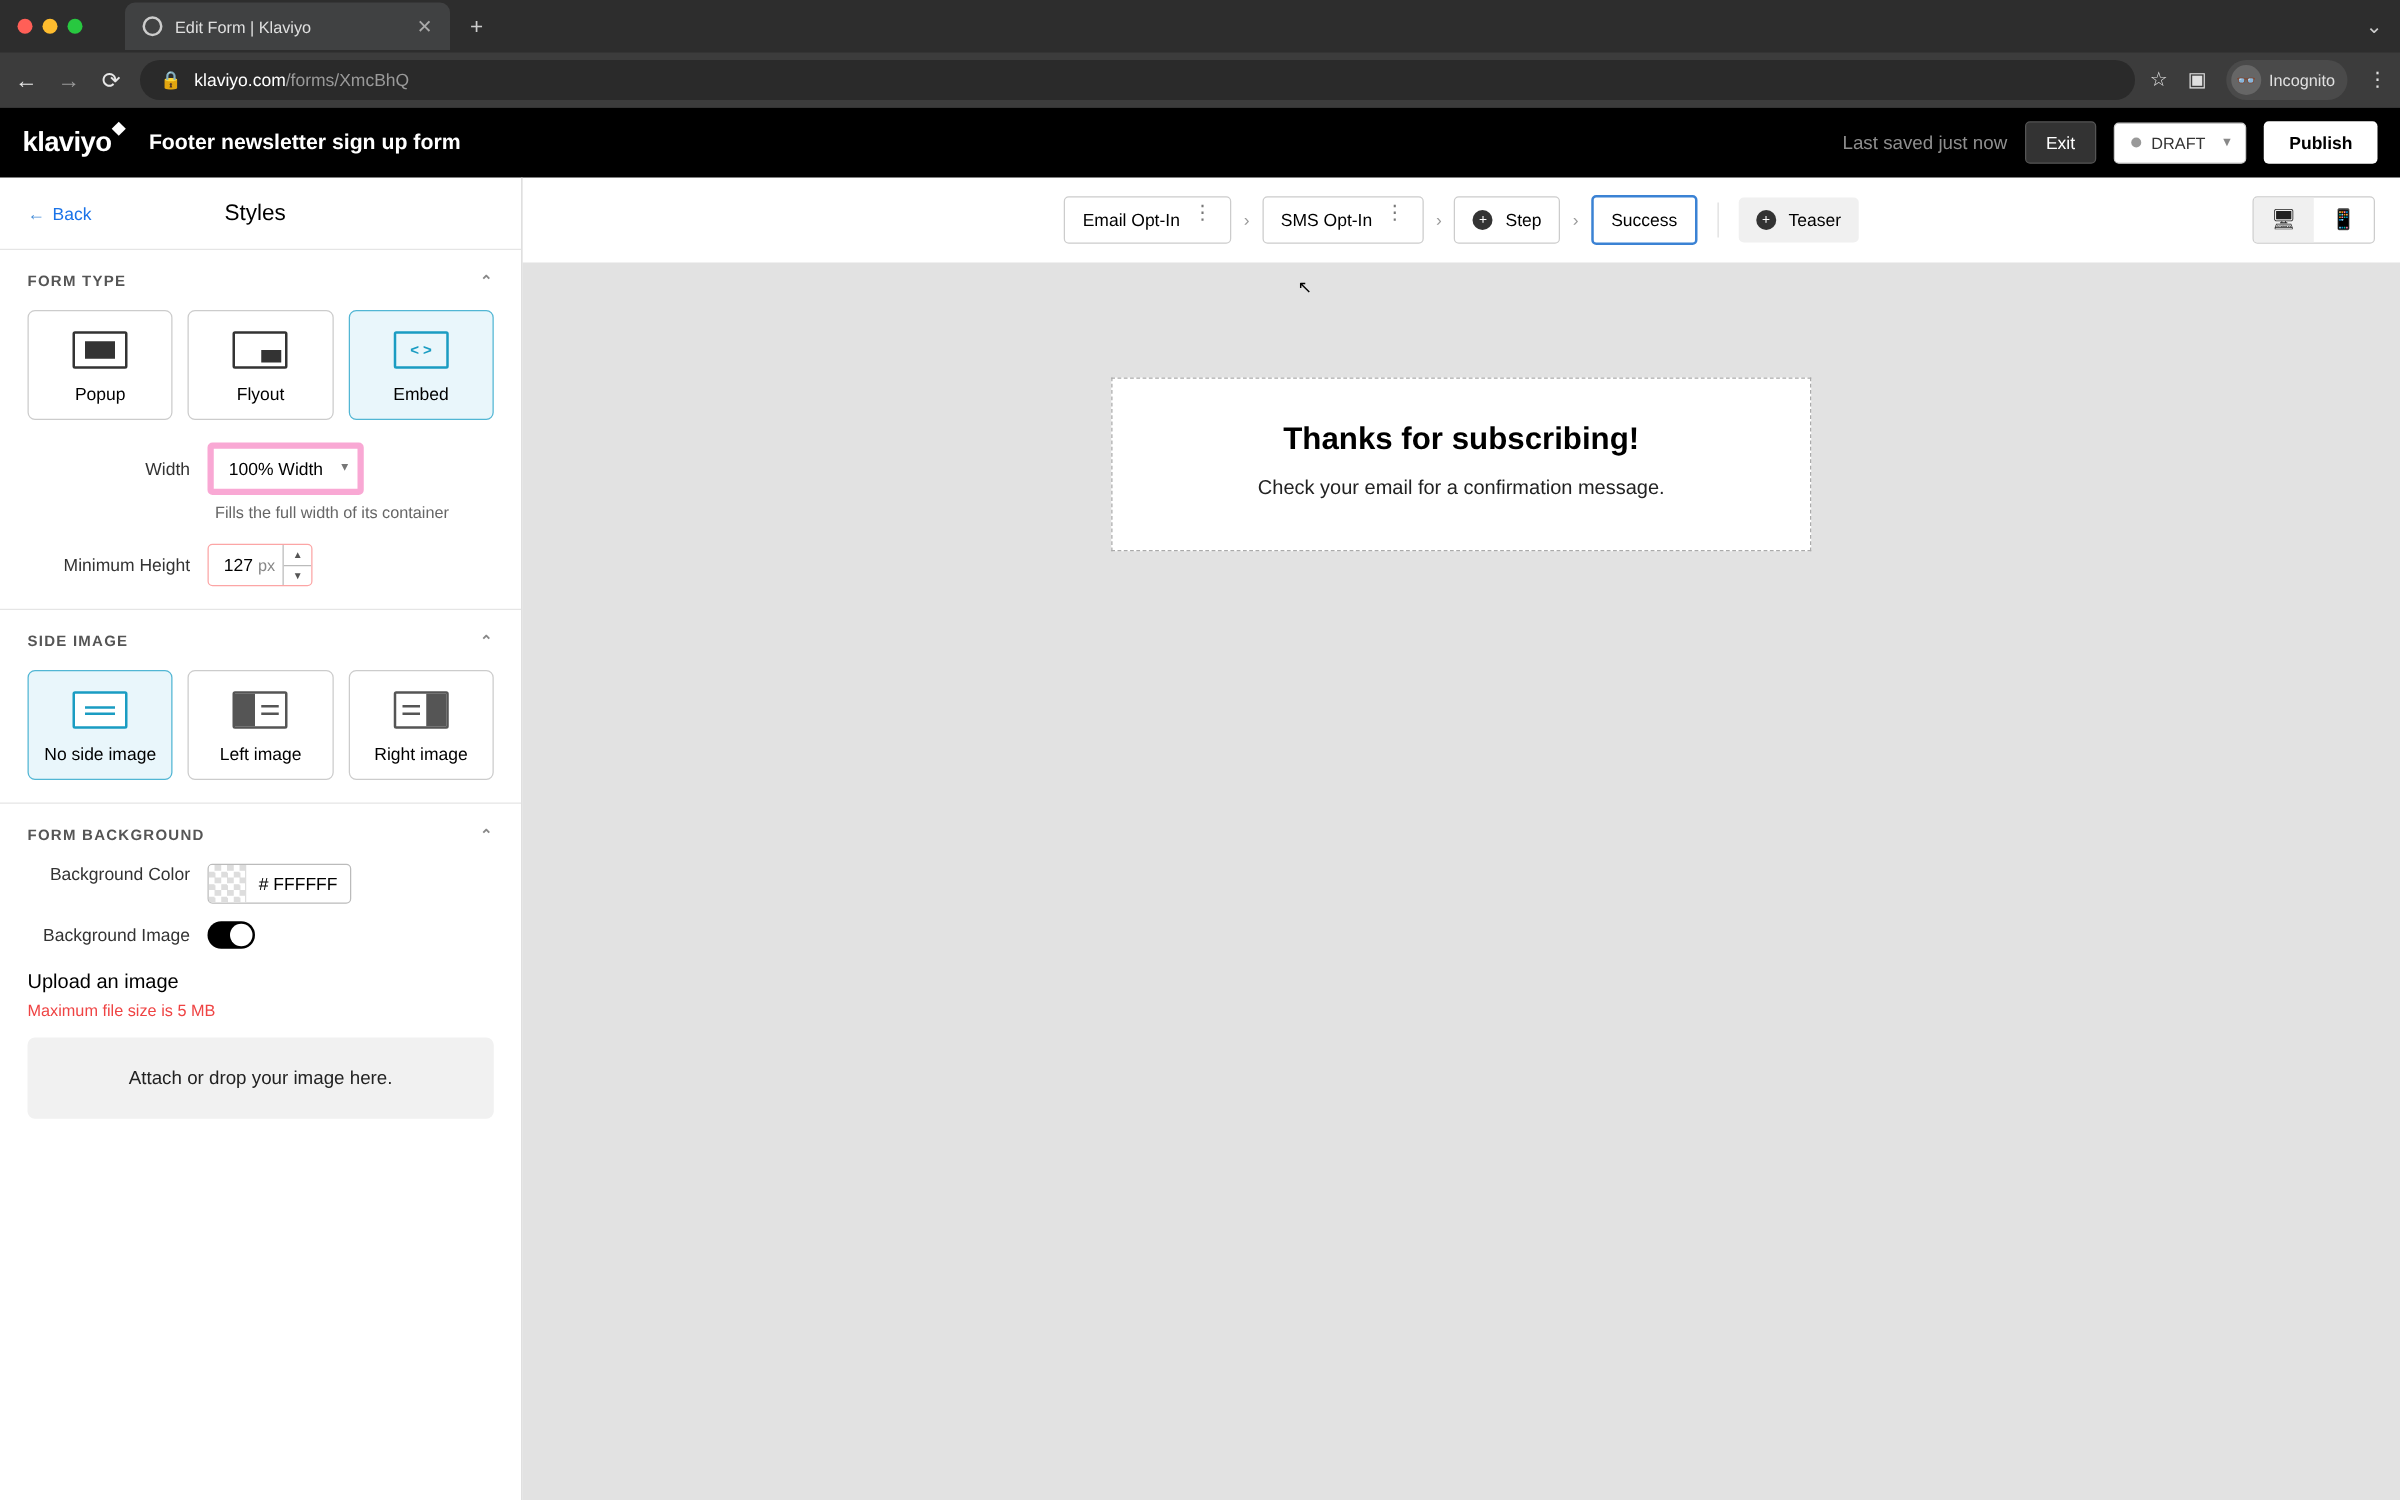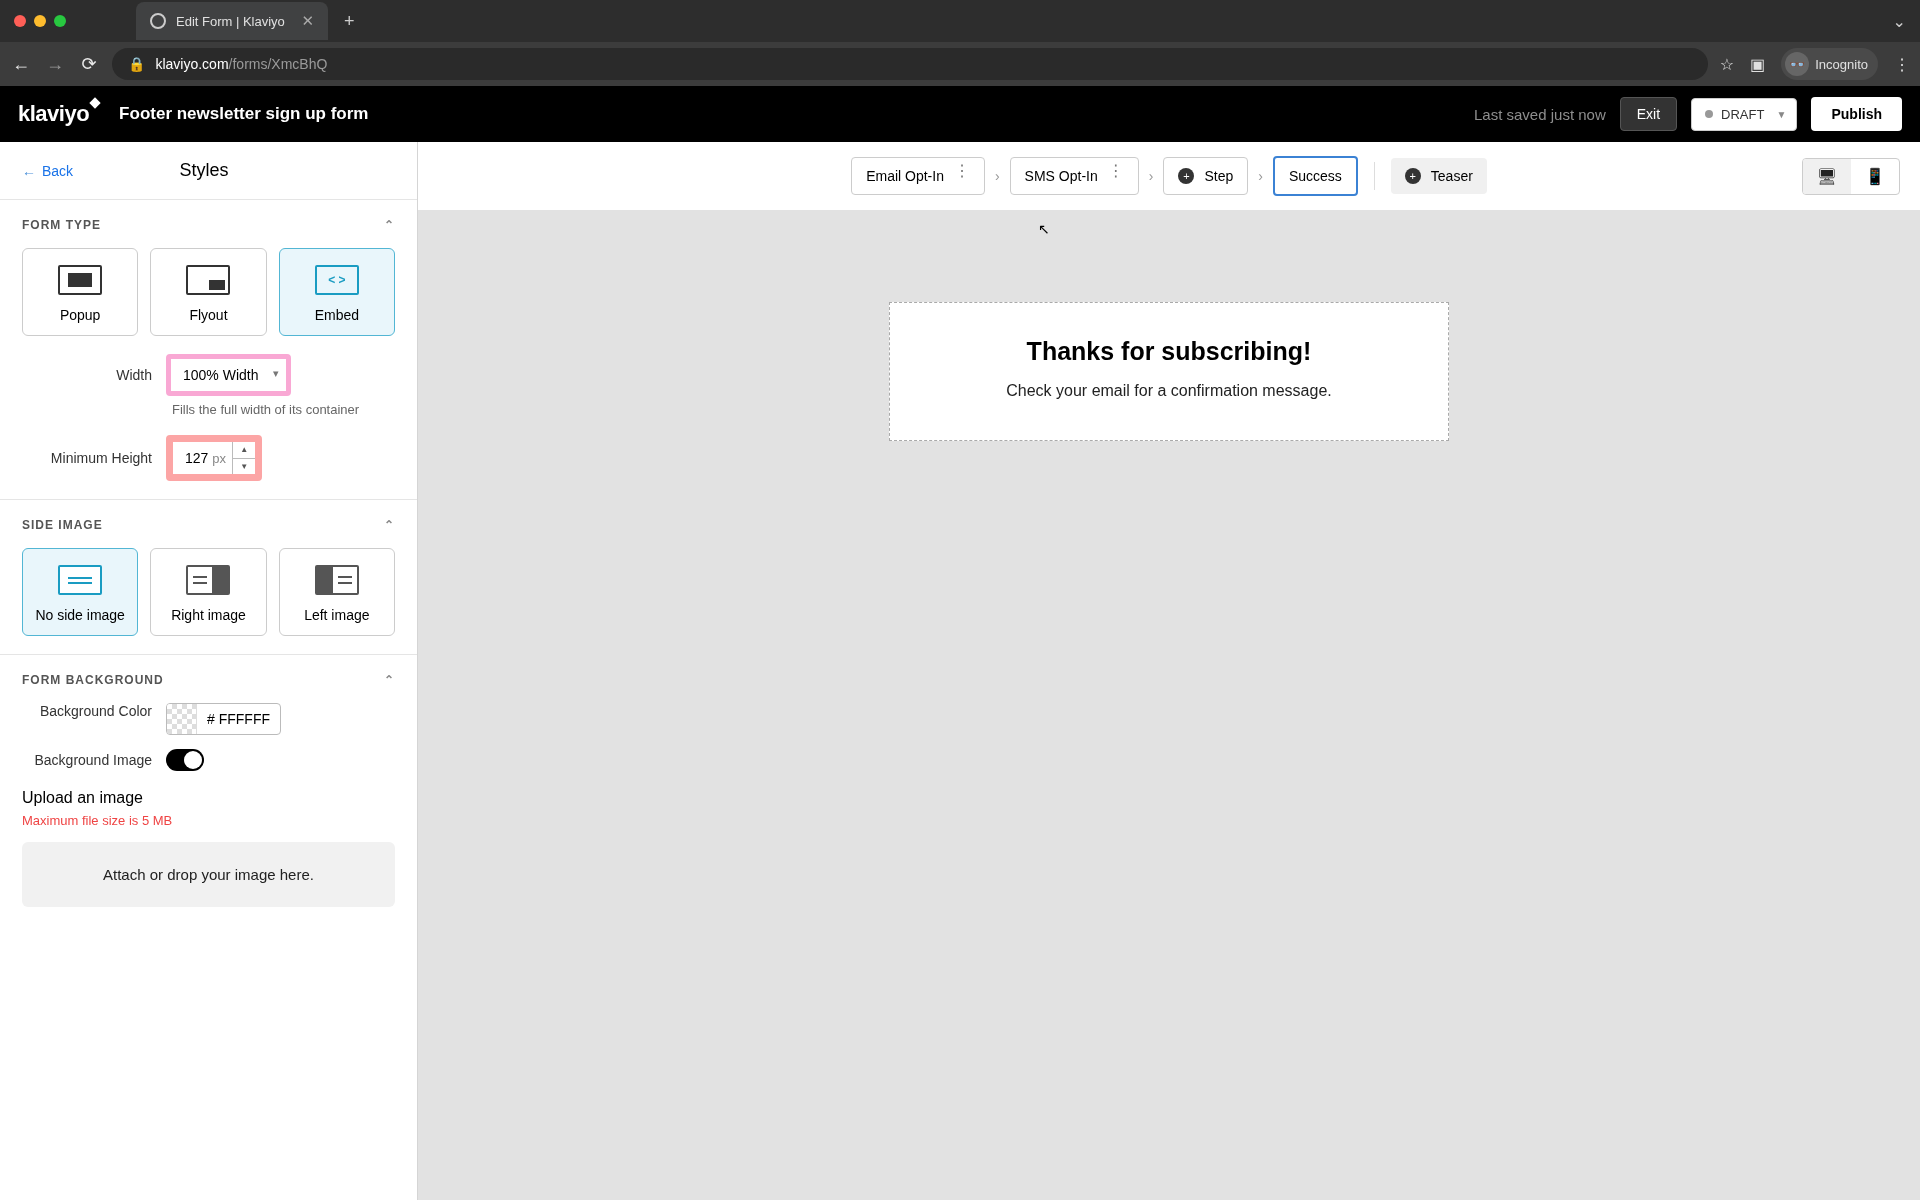--- a/index.html
+++ b/index.html
@@ -8,21 +8,21 @@
 
 
 .browser-chrome { background: #2d2d2d; }
 .mac-titlebar { display: flex; align-items: center; height: 42px; }
 .traffic-lights { display: flex; gap: 8px; padding: 0 14px; }
 .tl { width: 12px; height: 12px; border-radius: 50%; }
 .tl.red { background: #ff5f57; }
 .tl.yellow { background: #febc2e; }
 .tl.green { background: #28c840; }
 .tab-strip { display: flex; align-items: center; gap: 8px; padding-left: 20px; }
-.browser-tab { background: #404142; color: #e0e0e0; border-radius: 8px 8px 0 0; padding: 10px 14px; display: flex; align-items: center; gap: 10px; font-size: 13px; width: 192px; margin-left: 36px; }
+.browser-tab { background: #404142; color: #e0e0e0; border-radius: 8px 8px 0 0; padding: 10px 14px; display: flex; align-items: center; gap: 10px; font-size: 13px; width: 260px; }
 .tab-favicon { width: 16px; height: 16px; border-radius: 50%; border: 2px solid #ccc; }
 .tab-close { margin-left: auto; color: #aaa; font-size: 15px; }
 .tab-chevron { margin-left: auto; margin-right: 14px; color: #ccc; }
 .new-tab { color: #ccc; font-size: 18px; padding: 4px 8px; }
 
 .url-bar-row { display: flex; align-items: center; height: 44px; background: #3c3c3c; padding: 0 10px; gap: 12px; }
 .nav-icon { color: #9a9a9a; width: 22px; text-align: center; font-size: 18px; }
 .nav-icon.active { color: #e8e8e8; }
 .url-bar { flex: 1; background: #2a2a2a; border-radius: 20px; padding: 8px 16px; display: flex; align-items: center; gap: 10px; color: #e0e0e0; font-size: 14px; }
 .url-host { color: #fff; }
@@ -78,21 +78,21 @@
 .side-icon.left::before { content: ""; position: absolute; left: 0; top: 0; bottom: 0; width: 16px; background: #555; }
 .side-icon.left::after { content: ""; position: absolute; right: 5px; top: 9px; width: 14px; height: 2px; background: #555; box-shadow: 0 6px 0 #555; }
 .side-icon.right::before { content: ""; position: absolute; right: 0; top: 0; bottom: 0; width: 16px; background: #555; }
 .side-icon.right::after { content: ""; position: absolute; left: 5px; top: 9px; width: 14px; height: 2px; background: #555; box-shadow: 0 6px 0 #555; }
 
 .field-row { display: flex; align-items: center; gap: 14px; margin-top: 18px; }
 .field-row .label { width: 130px; text-align: right; font-size: 14px; color: #333; }
 .select-box { border: 5px solid #f9a8d4; border-radius: 4px; padding: 8px 28px 8px 12px; font-size: 14px; position: relative; min-width: 100px; }
 .select-box::after { content: "▾"; position: absolute; right: 8px; top: 8px; color: #777; font-size: 11px; }
 .hint { margin-left: 150px; margin-top: 6px; font-size: 13px; color: #666; }
-.num-input-wrap { display: flex; border: 7px solid #fca5a5; border-radius: 4px; overflow: hidden; }
+.num-input-wrap { display: flex; border: 1px solid #fca5a5; border-radius: 4px; overflow: hidden; }
 .num-input { padding: 8px 6px 8px 12px; font-size: 14px; display: flex; align-items: baseline; gap: 4px; }
 .num-unit { color: #888; font-size: 13px; }
 .spinners { display: flex; flex-direction: column; border-left: 1px solid #bbb; }
 .sp { width: 22px; flex: 1; display: flex; align-items: center; justify-content: center; font-size: 8px; color: #555; }
 .sp:first-child { border-bottom: 1px solid #bbb; }
 
 .color-row { display: flex; align-items: flex-start; gap: 14px; margin-top: 6px; }
 .color-row .label { width: 130px; text-align: right; font-size: 14px; color: #333; }
 .color-input { display: flex; border: 1px solid #bbb; border-radius: 4px; overflow: hidden; align-items: center; }
 .swatch { width: 30px; height: 30px; background: repeating-conic-gradient(#ddd 0 25%, #fff 0 50%) 0 0/10px 10px; border-right: 1px solid #ddd; }
@@ -235,26 +235,26 @@
       <div class="section-header">
         <span>SIDE IMAGE</span>
         <span class="chev">⌃</span>
       </div>
       <div class="type-grid">
         <div class="type-card selected">
           <div class="side-icon none sel"></div>
           <span>No side image</span>
         </div>
         <div class="type-card">
+          <div class="side-icon left"></div>
+          <span>Left image</span>
+        </div>
+        <div class="type-card">
           <div class="side-icon right"></div>
           <span>Right image</span>
-        </div>
-        <div class="type-card">
-          <div class="side-icon left"></div>
-          <span>Left image</span>
         </div>
       </div>
     </div>
 
     <div class="section" style="border-bottom:none;">
       <div class="section-header">
         <span>FORM BACKGROUND</span>
         <span class="chev">⌃</span>
       </div>
       <div class="color-row">

